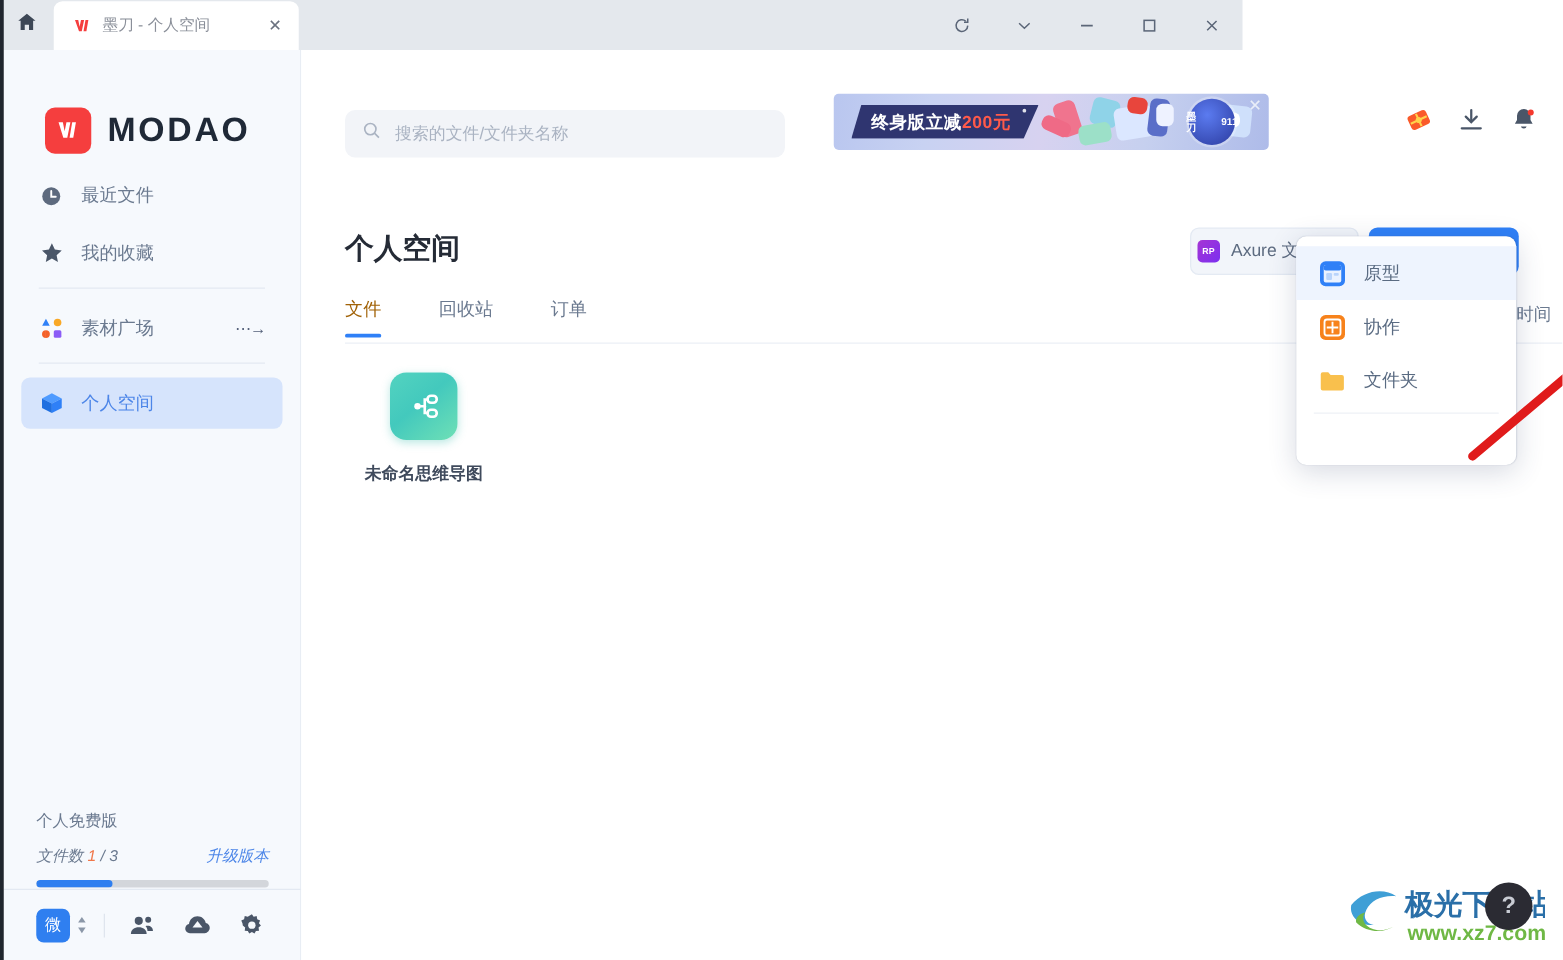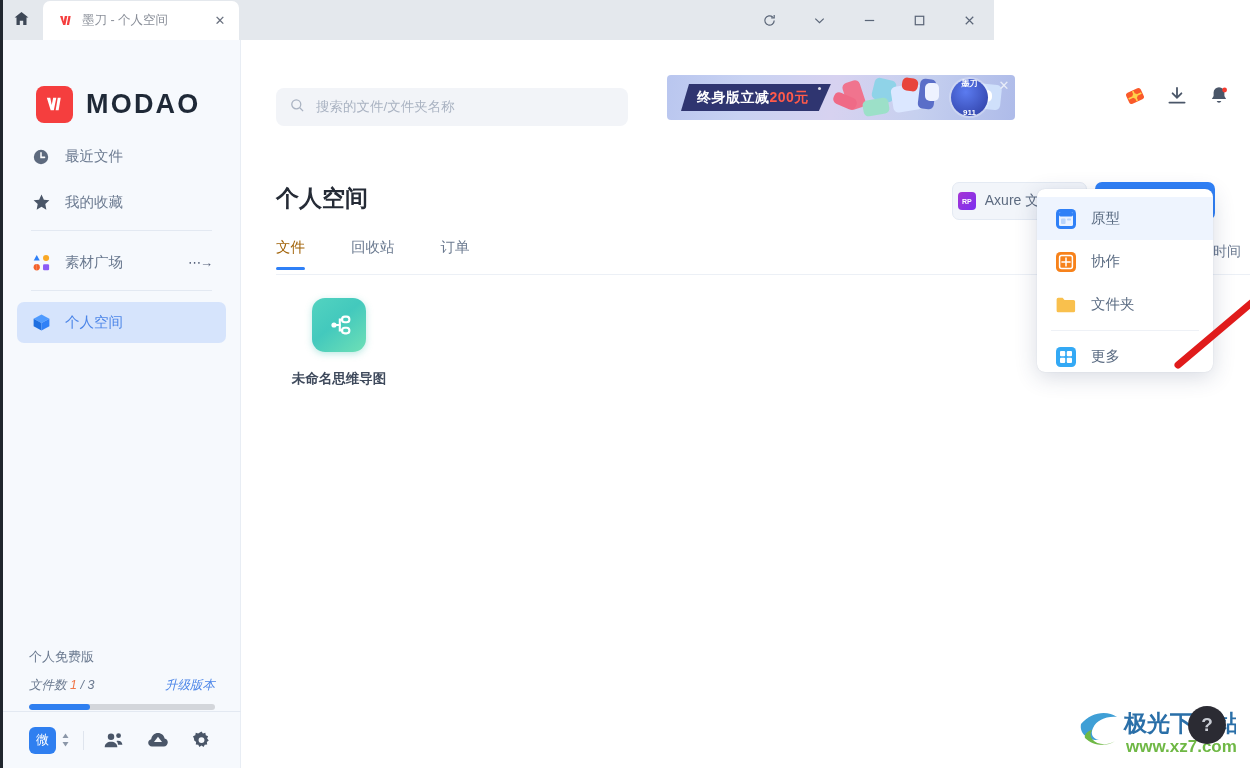--- a/index.html
+++ b/index.html
@@ -183,21 +183,21 @@
     width: 3px; height: 3px; border-radius: 50%; background: #fff; opacity: .85;
   }
   .banner-art { position: absolute; inset: 0; }
   .b-sh { position: absolute; border-radius: 5px; }
   .banner-logo {
     position: absolute; right: 27px; top: 4px;
     width: 37px; height: 37px; border-radius: 50%;
     background: radial-gradient(circle at 40% 35%, #5b7bf0, #2b3a9e);
     color: #fff; font-size: 8px; font-weight: 700;
     display: flex; align-items: center; justify-content: center;
-    flex-direction: column; line-height: 9px;
+    line-height: 9px;
     box-shadow: 0 0 0 2px rgba(255,255,255,.25);
     gap: 20px;
   }
   .banner-close {
     position: absolute; right: 4px; top: 3px;
     width: 14px; height: 14px; color: #e9edf8; font-size: 13px;
     display: flex; align-items: center; justify-content: center; cursor: pointer;
     z-index: 3;
   }
 
@@ -631,32 +631,20 @@
       <span class="dd-ico">
         <svg width="22" height="22" viewBox="0 0 22 22">
           <path d="M1.6 5.4a1.6 1.6 0 0 1 1.6-1.6h4.4l1.9 2.1h9a1.6 1.6 0 0 1 1.6 1.6v9.2a1.6 1.6 0 0 1-1.6 1.6H3.2a1.6 1.6 0 0 1-1.6-1.6z" fill="#f9c04d"></path>
         </svg>
       </span>
       <span class="dd-label">文件夹</span>
     </div>
 
     <div class="dd-sep"></div>
 
-    <div class="dd-item">
-      <span class="dd-ico">
-        <svg width="22" height="22" viewBox="0 0 22 22">
-          <rect x="1" y="1" width="20" height="20" rx="4.5" fill="#33a9f5"></rect>
-          <rect x="5" y="5" width="5.2" height="5.2" rx="1" fill="#fff"></rect>
-          <rect x="11.8" y="5" width="5.2" height="5.2" rx="1" fill="#fff"></rect>
-          <rect x="5" y="11.8" width="5.2" height="5.2" rx="1" fill="#fff"></rect>
-          <rect x="11.8" y="11.8" width="5.2" height="5.2" rx="1" fill="#fff"></rect>
-        </svg>
-      </span>
-      <span class="dd-label">更多</span>
-    </div>
   </div>
 
   <svg class="watermark" width="160" height="58" viewBox="0 0 160 58">
     <g>
       <path d="M5 22c10-12 26-14 36-7-11-1-20 3-24 11-3 6 0 11 6 12-10 1-20-6-18-16z" fill="#3f9fd6"></path>
       <path d="M9 36c8 8 22 9 30 3-8 5-18 4-23-2-2-3-2-6 0-9-5 1-8 5-7 8z" fill="#6fb845"></path>
     </g>
     <text x="48" y="29" font-family="Liberation Sans, sans-serif" font-size="23" font-weight="700" fill="#2a6fa8">极光下载站</text>
     <text x="50" y="50" font-family="Liberation Sans, sans-serif" font-size="17" font-weight="700" fill="#6fb845">www.xz7.com</text>
   </svg>

